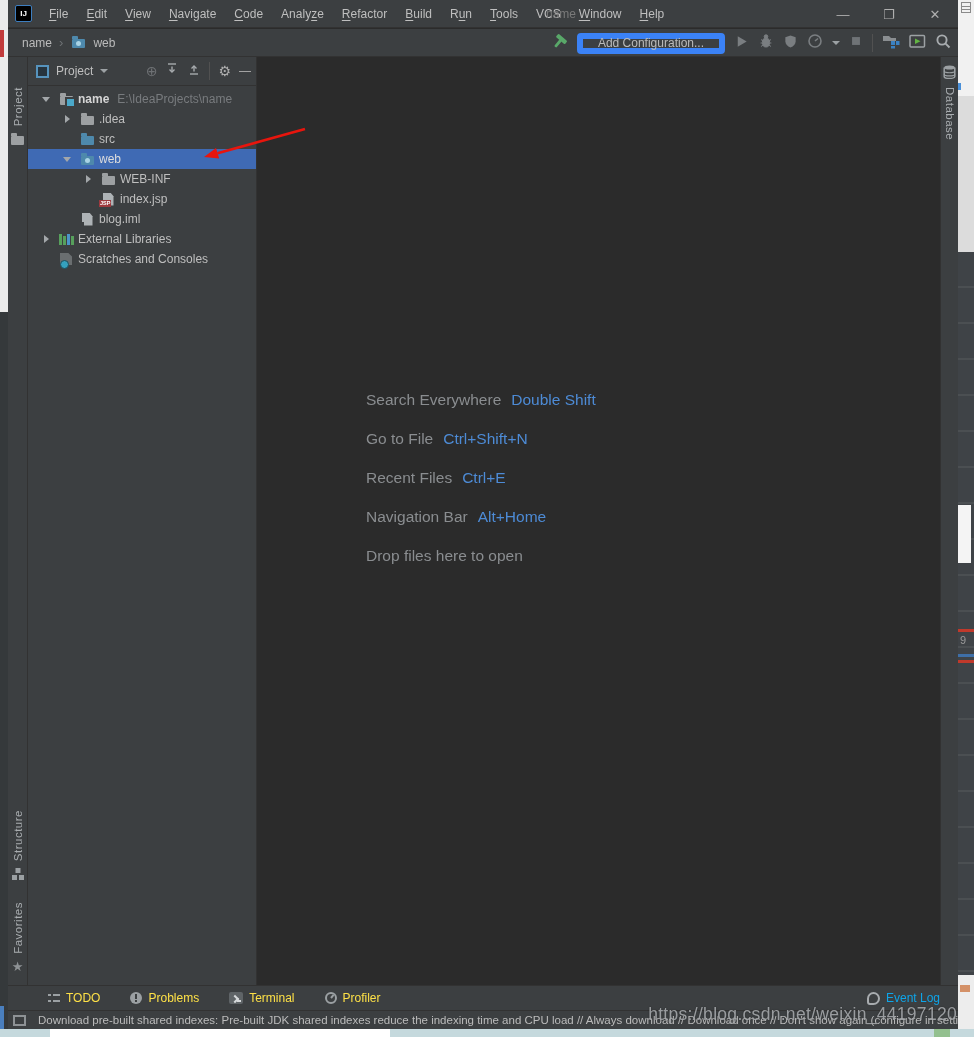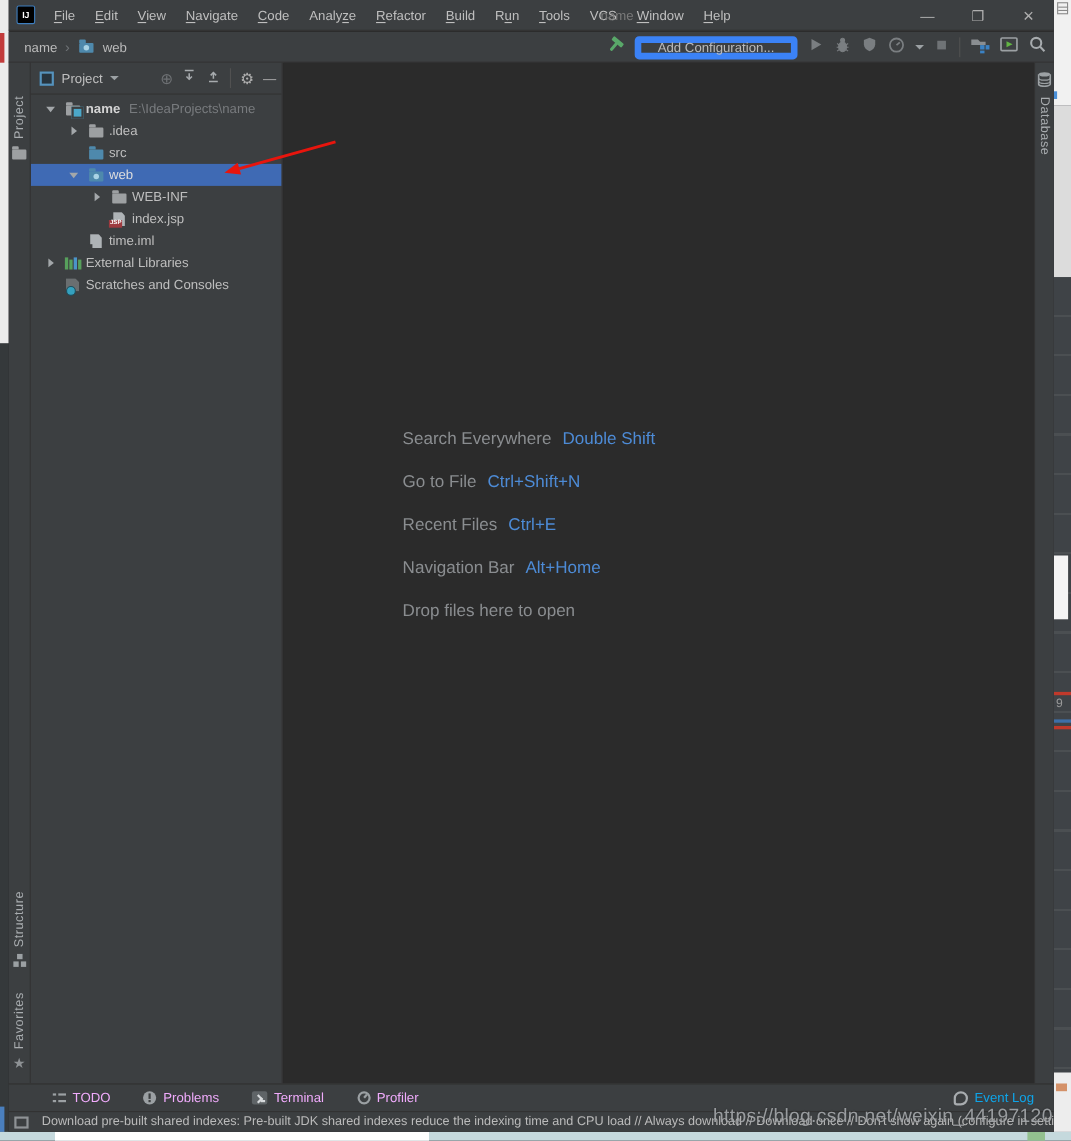--- a/index.html
+++ b/index.html
@@ -128,21 +128,21 @@
   
   #editor { position:absolute; left:250px; top:57px; width:682px; height:928px; background:#2B2B2B; }
   #hints { position:absolute; left:108px; top:323px; }
   .hint-line { height:39px; display:flex; align-items:center; font-size:15.5px; }
   .hint-label { color:#8A8D90; }
   .hint-key { color:#4D8BD6; margin-left:10px; }
 
   
   #bottombar { position:absolute; left:0; top:985px; width:950px; height:25px; background:#3C3F41;
                border-top:1px solid #323232; display:flex; align-items:center; }
-  .bb-item { display:flex; align-items:center; gap:6px; font-size:12px; color:#f0abfc; margin-right:30px; }
+  .bb-item { display:flex; align-items:center; gap:6px; font-size:12px; color:#fde047; margin-right:30px; }
   #bb-left { display:flex; margin-left:40px; }
   #event-log { position:absolute; right:18px; display:flex; align-items:center; gap:6px;
                font-size:12px; color:#0ea5e9; }
   .ic-todo { width:12px; height:10px;
       background:linear-gradient(#9BA0A3,#9BA0A3) 0 1px/3px 2px,
                  linear-gradient(#9BA0A3,#9BA0A3) 5px 1px/7px 2px,
                  linear-gradient(#9BA0A3,#9BA0A3) 0 7px/3px 2px,
                  linear-gradient(#9BA0A3,#9BA0A3) 5px 7px/7px 2px;
       background-repeat:no-repeat; }
   .ic-problem { position:relative; width:12px; height:12px; border-radius:50%; background:#9BA0A3; }
@@ -406,21 +406,21 @@
             <span class="badge-jsp">JSP</span>
         </span>
         <span class="tlabel">index.jsp</span>
       </div>
       <div class="trow" style="padding-left:31px;">
         <span class="chev"></span>
         <span class="ic">
             <span class="fdoc"></span>
             <span class="fiml-mark"></span>
           </span>
-        <span class="tlabel">time.iml</span>
+        <span class="tlabel">blog.iml</span>
       </div>
       <div class="trow" style="padding-left:10px;">
         <span class="chev r"></span>
         <span class="ic">
             <span class="ilib"></span>
           </span>
         <span class="tlabel">External Libraries</span>
       </div>
       <div class="trow" style="padding-left:10px;">
         <span class="chev"></span>

